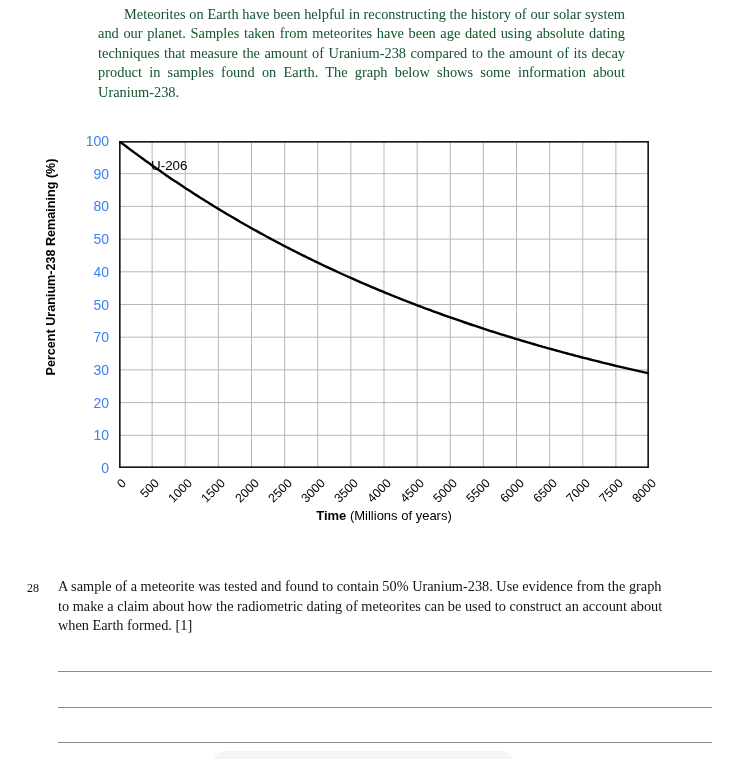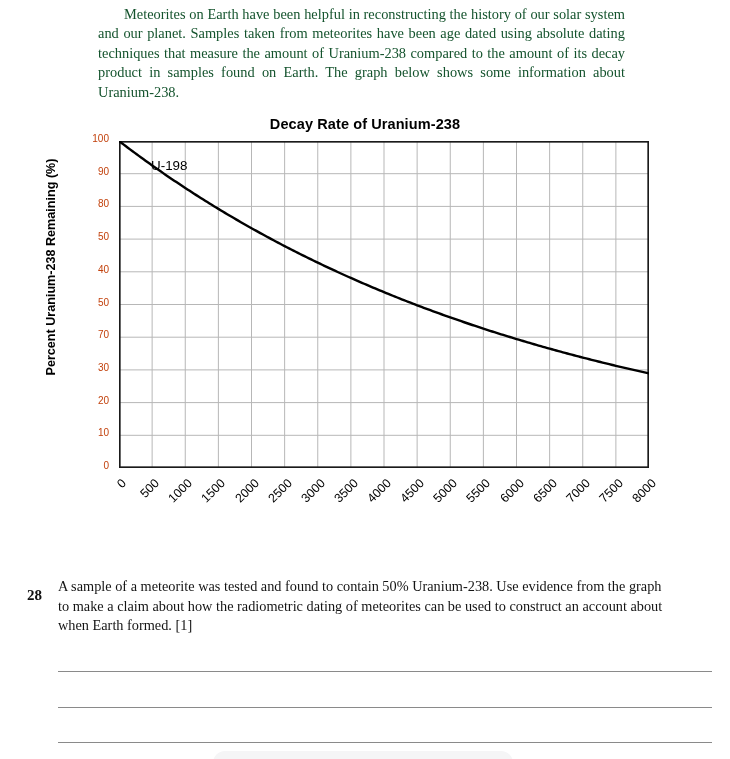--- a/index.html
+++ b/index.html
@@ -81,22 +81,22 @@
     left: 119px;
     top: 29px;
     width: 530px;
     height: 327px;
   }
   #plot-svg { display: block; }
 
   .tick-label-y {
     position: absolute;
     font-family: "Liberation Sans", sans-serif;
-    font-size: 10px;
-    color: #c2410c;
+    font-size: 14px;
+    color: #3b82f6;
     text-align: right;
     width: 34px;
   }
   .tick-label-x {
     position: absolute;
     font-family: "Liberation Sans", sans-serif;
     font-size: 12.4px;
     color: #000000;
     transform: rotate(-45deg);
     transform-origin: right top;
@@ -113,24 +113,24 @@
   
   #question-block {
     position: absolute;
     left: 0;
     top: 575px;
     width: 730px;
   }
   #question-number {
     position: absolute;
     left: 27px;
-    top: 12px;
-    font-family: "Liberation Serif", serif;
-    font-weight: bold;
-    font-size: 15px;
+    top: 6px;
+    font-family: "Liberation Serif", serif;
+    font-weight: normal;
+    font-size: 12px;
     color: #111111;
   }
   #question-text {
     position: absolute;
     left: 58px;
     top: 2px;
     width: 610px;
     font-family: "Liberation Serif", serif;
     font-size: 14.3px;
     line-height: 19.6px;
@@ -159,21 +159,20 @@
     border-radius: 12px 12px 0 0;
   }
 </style>
 </head>
 <body>
 
 <div id="intro-paragraph">Meteorites on Earth have been helpful in reconstructing the history of our solar system and our planet. Samples taken from meteorites have been age dated using absolute dating techniques that measure the amount of Uranium-238 compared to the amount of its decay product in samples found on Earth. The graph below shows some information about Uranium-238.</div>
 
 <div id="figure">
 
-  <div id="chart-title">Decay Rate of Uranium-238</div>
 
   <div id="y-axis-title">Percent Uranium-238 Remaining (%)</div>
 
   <div id="plot-area">
     <svg id="plot-svg" width="530" height="327" viewBox="0 0 530 327">
       <g id="gridlines-horizontal">
           <line x1="0" x2="530" y1="294.3" y2="294.3" stroke="#b7b7b7" stroke-width="1"></line>
           <line x1="0" x2="530" y1="261.6" y2="261.6" stroke="#b7b7b7" stroke-width="1"></line>
           <line x1="0" x2="530" y1="228.9" y2="228.9" stroke="#b7b7b7" stroke-width="1"></line>
           <line x1="0" x2="530" y1="196.2" y2="196.2" stroke="#b7b7b7" stroke-width="1"></line>
@@ -227,21 +226,21 @@
           <line x1="-6" x2="0" y1="130.8" y2="130.8" stroke="#8d8d8d" stroke-width="1.2"></line>
           <line x1="-6" x2="0" y1="98.10000000000002" y2="98.10000000000002" stroke="#8d8d8d" stroke-width="1.2"></line>
           <line x1="-6" x2="0" y1="65.39999999999998" y2="65.39999999999998" stroke="#8d8d8d" stroke-width="1.2"></line>
           <line x1="-6" x2="0" y1="32.69999999999999" y2="32.69999999999999" stroke="#8d8d8d" stroke-width="1.2"></line>
           <line x1="-6" x2="0" y1="0" y2="0" stroke="#8d8d8d" stroke-width="1.2"></line>
         </g>
       <rect id="plot-frame" x="0.75" y="0.75" width="528.5" height="325.5" fill="none" stroke="#1a1a1a" stroke-width="1.8"></rect>
       <path id="decay-curve" fill="none" stroke="#000000" stroke-width="2.4" stroke-linecap="round" stroke-linejoin="round" d="M0.00 0.00 L2.21 1.69 L4.42 3.36 L6.63 5.03 L8.83 6.69 L11.04 8.34 L13.25 9.99 L15.46 11.62 L17.67 13.25 L19.88 14.86 L22.08 16.47 L24.29 18.07 L26.50 19.67 L28.71 21.25 L30.92 22.83 L33.13 24.40 L35.33 25.96 L37.54 27.51 L39.75 29.05 L41.96 30.59 L44.17 32.12 L46.38 33.64 L48.58 35.15 L50.79 36.65 L53.00 38.15 L55.21 39.64 L57.42 41.12 L59.63 42.59 L61.83 44.06 L64.04 45.52 L66.25 46.97 L68.46 48.41 L70.67 49.85 L72.88 51.28 L75.08 52.70 L77.29 54.12 L79.50 55.52 L81.71 56.92 L83.92 58.31 L86.13 59.70 L88.33 61.08 L90.54 62.45 L92.75 63.81 L94.96 65.17 L97.17 66.52 L99.38 67.86 L101.58 69.20 L103.79 70.53 L106.00 71.85 L108.21 73.16 L110.42 74.47 L112.63 75.78 L114.83 77.07 L117.04 78.36 L119.25 79.64 L121.46 80.92 L123.67 82.19 L125.88 83.45 L128.08 84.70 L130.29 85.95 L132.50 87.19 L134.71 88.43 L136.92 89.66 L139.13 90.88 L141.33 92.10 L143.54 93.31 L145.75 94.52 L147.96 95.72 L150.17 96.91 L152.38 98.09 L154.58 99.28 L156.79 100.45 L159.00 101.62 L161.21 102.78 L163.42 103.94 L165.63 105.09 L167.83 106.23 L170.04 107.37 L172.25 108.50 L174.46 109.63 L176.67 110.75 L178.88 111.86 L181.08 112.97 L183.29 114.07 L185.50 115.17 L187.71 116.26 L189.92 117.35 L192.13 118.43 L194.33 119.51 L196.54 120.58 L198.75 121.64 L200.96 122.70 L203.17 123.75 L205.38 124.80 L207.58 125.84 L209.79 126.88 L212.00 127.91 L214.21 128.94 L216.42 129.96 L218.63 130.98 L220.83 131.99 L223.04 132.99 L225.25 133.99 L227.46 134.99 L229.67 135.98 L231.88 136.96 L234.08 137.94 L236.29 138.92 L238.50 139.89 L240.71 140.85 L242.92 141.81 L245.13 142.76 L247.33 143.71 L249.54 144.66 L251.75 145.60 L253.96 146.53 L256.17 147.47 L258.38 148.39 L260.58 149.31 L262.79 150.23 L265.00 151.14 L267.21 152.05 L269.42 152.95 L271.63 153.84 L273.83 154.74 L276.04 155.63 L278.25 156.51 L280.46 157.39 L282.67 158.26 L284.88 159.13 L287.08 160.00 L289.29 160.86 L291.50 161.72 L293.71 162.57 L295.92 163.42 L298.13 164.26 L300.33 165.10 L302.54 165.93 L304.75 166.76 L306.96 167.59 L309.17 168.41 L311.38 169.23 L313.58 170.04 L315.79 170.85 L318.00 171.66 L320.21 172.46 L322.42 173.25 L324.63 174.05 L326.83 174.83 L329.04 175.62 L331.25 176.40 L333.46 177.18 L335.67 177.95 L337.88 178.72 L340.08 179.48 L342.29 180.24 L344.50 181.00 L346.71 181.75 L348.92 182.50 L351.13 183.25 L353.33 183.99 L355.54 184.72 L357.75 185.46 L359.96 186.19 L362.17 186.91 L364.38 187.64 L366.58 188.35 L368.79 189.07 L371.00 189.78 L373.21 190.49 L375.42 191.19 L377.63 191.89 L379.83 192.59 L382.04 193.28 L384.25 193.97 L386.46 194.66 L388.67 195.34 L390.88 196.02 L393.08 196.69 L395.29 197.36 L397.50 198.03 L399.71 198.70 L401.92 199.36 L404.13 200.02 L406.33 200.67 L408.54 201.32 L410.75 201.97 L412.96 202.62 L415.17 203.26 L417.38 203.89 L419.58 204.53 L421.79 205.16 L424.00 205.79 L426.21 206.41 L428.42 207.04 L430.63 207.65 L432.83 208.27 L435.04 208.88 L437.25 209.49 L439.46 210.10 L441.67 210.70 L443.88 211.30 L446.08 211.89 L448.29 212.49 L450.50 213.08 L452.71 213.67 L454.92 214.25 L457.13 214.83 L459.33 215.41 L461.54 215.99 L463.75 216.56 L465.96 217.13 L468.17 217.69 L470.38 218.26 L472.58 218.82 L474.79 219.38 L477.00 219.93 L479.21 220.48 L481.42 221.03 L483.63 221.58 L485.83 222.12 L488.04 222.66 L490.25 223.20 L492.46 223.73 L494.67 224.27 L496.88 224.80 L499.08 225.32 L501.29 225.85 L503.50 226.37 L505.71 226.89 L507.92 227.40 L510.13 227.92 L512.33 228.43 L514.54 228.94 L516.75 229.44 L518.96 229.95 L521.17 230.45 L523.38 230.94 L525.58 231.44 L527.79 231.93 L530.00 232.42"></path>
     </svg>
 
-    <div id="series-label" style="left: 32px; top: 17px;">U-198</div>
+    <div id="series-label" style="left: 32px; top: 17px;">U-206</div>
   </div>
 
   <div id="y-tick-labels">
       <div class="tick-label-y" style="left: 75px; top: 348px;">0</div>
       <div class="tick-label-y" style="left: 75px; top: 315.3px;">10</div>
       <div class="tick-label-y" style="left: 75px; top: 282.6px;">20</div>
       <div class="tick-label-y" style="left: 75px; top: 249.9px;">30</div>
       <div class="tick-label-y" style="left: 75px; top: 217.2px;">70</div>
       <div class="tick-label-y" style="left: 75px; top: 184.5px;">50</div>
       <div class="tick-label-y" style="left: 75px; top: 151.8px;">40</div>
@@ -263,20 +262,23 @@
       <div class="tick-label-x" style="left: 357.125px; top: 364px; width: 60px;">4500</div>
       <div class="tick-label-x" style="left: 390.25px; top: 364px; width: 60px;">5000</div>
       <div class="tick-label-x" style="left: 423.375px; top: 364px; width: 60px;">5500</div>
       <div class="tick-label-x" style="left: 456.5px; top: 364px; width: 60px;">6000</div>
       <div class="tick-label-x" style="left: 489.625px; top: 364px; width: 60px;">6500</div>
       <div class="tick-label-x" style="left: 522.75px; top: 364px; width: 60px;">7000</div>
       <div class="tick-label-x" style="left: 555.875px; top: 364px; width: 60px;">7500</div>
       <div class="tick-label-x" style="left: 589px; top: 364px; width: 60px;">8000</div>
     </div>
 
+  <div id="x-axis-title">
+    <span class="strong">Time</span><span> (Millions of years)</span>
+  </div>
 </div>
 
 <div id="question-block">
   <div id="question-number">28</div>
   <div id="question-text">
     <span>A sample of a meteorite was tested and found to contain 50% Uranium-238. Use evidence from the graph to make a claim about how the radiometric dating of meteorites can be used to construct an account about when Earth formed.</span>
     <span class="mark-allocation">[1]</span>
   </div>
 </div>
 

